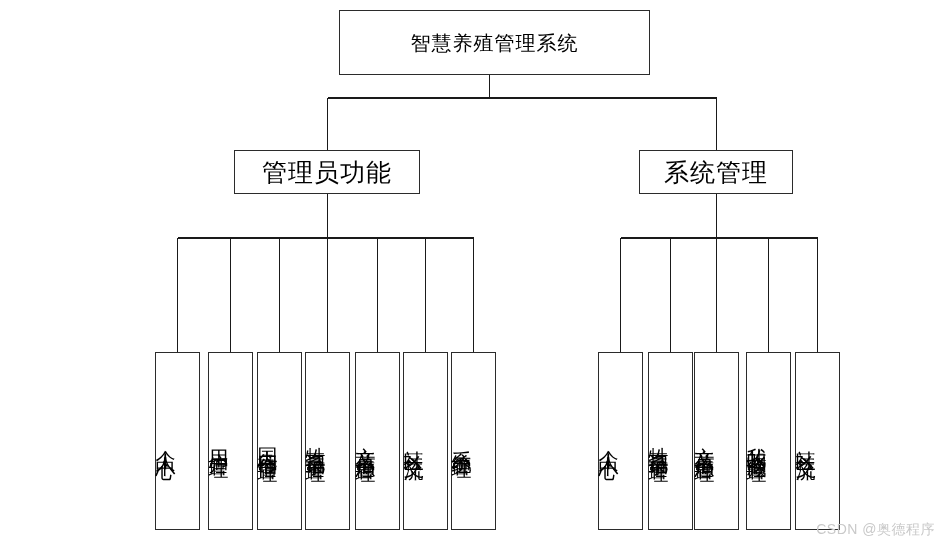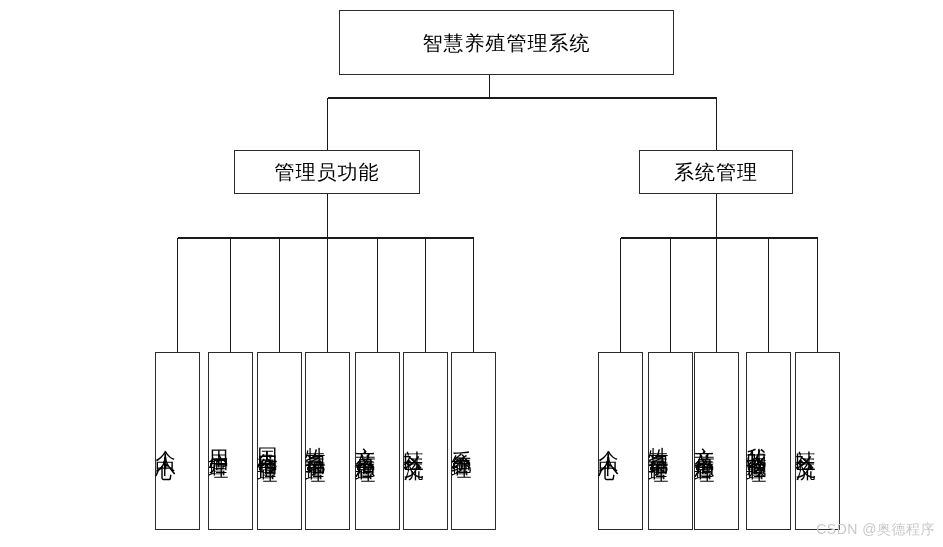--- a/index.html
+++ b/index.html
@@ -36,42 +36,42 @@
     display: block;
     text-align: center;
     line-height: 1.0;
     color: #000000;
     white-space: nowrap;
   }
   
   #node-root {
     left: 339px;
     top: 10px;
-    width: 335px;
+    width: 311px;
     height: 65px;
   }
   #node-root .node-label {
     font-size: 20px;
     letter-spacing: 1px;
   }
   
   .node-branch {
     top: 150px;
     height: 44px;
   }
   #node-admin {
     left: 234px;
     width: 186px;
   }
   #node-user {
     left: 639px;
     width: 154px;
   }
   .node-branch .node-label {
-    font-size: 20px;
+    font-size: 25px;
     letter-spacing: 1px;
   }
   
   .node-leaf {
     top: 352px;
     height: 178px;
     width: 45px;
     padding-top: 6px;
     padding-bottom: 6px;
     align-items: center;

